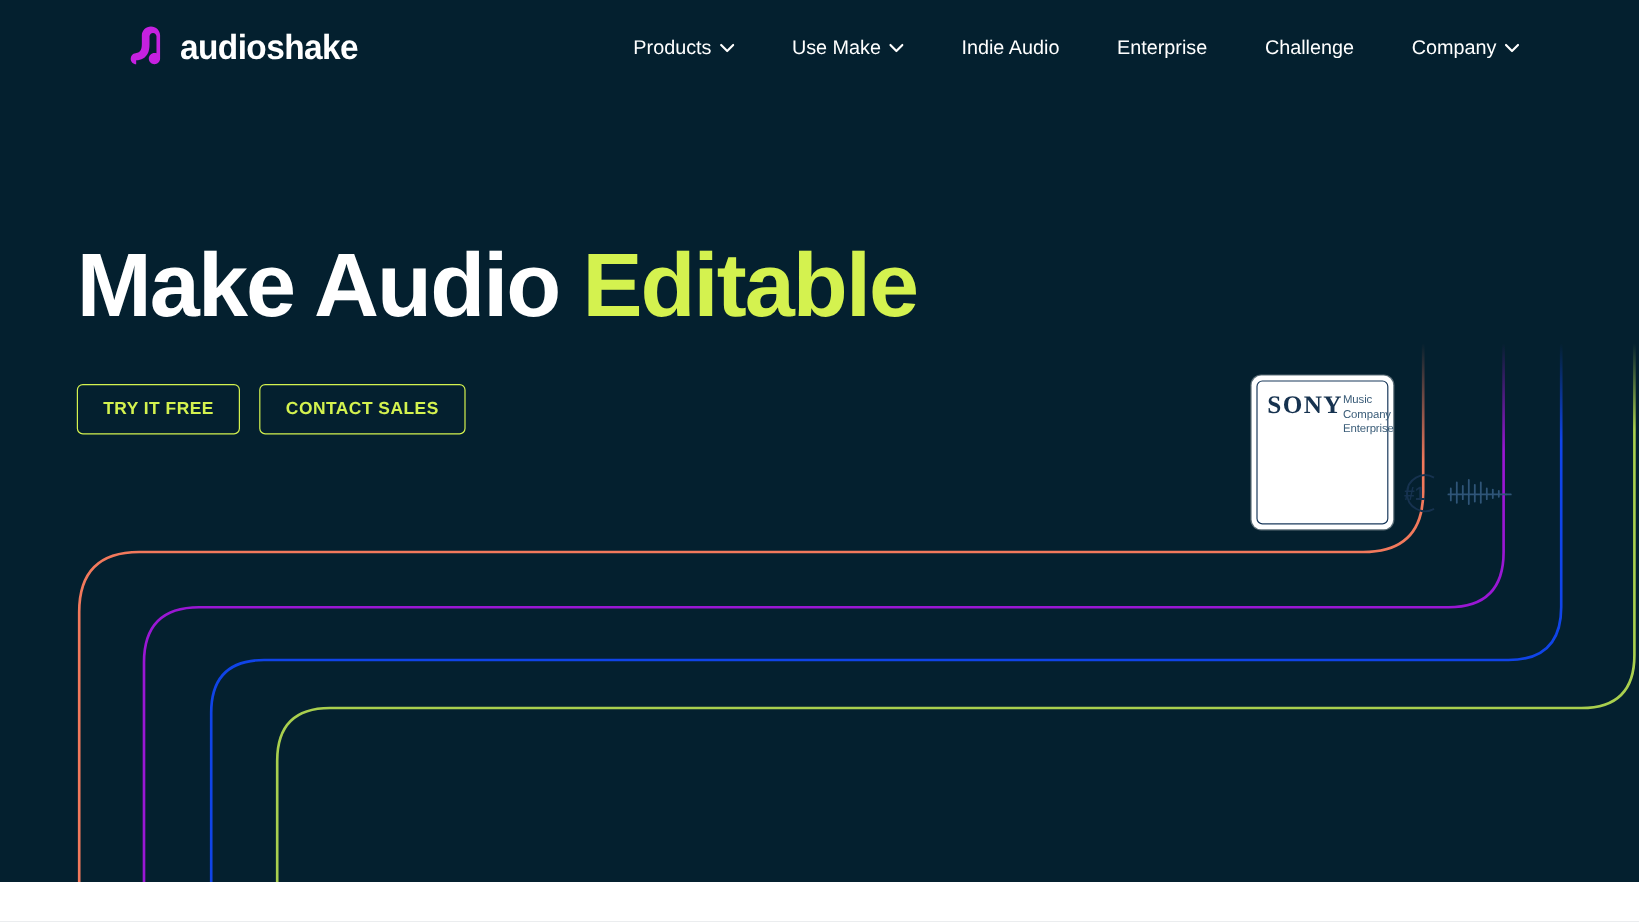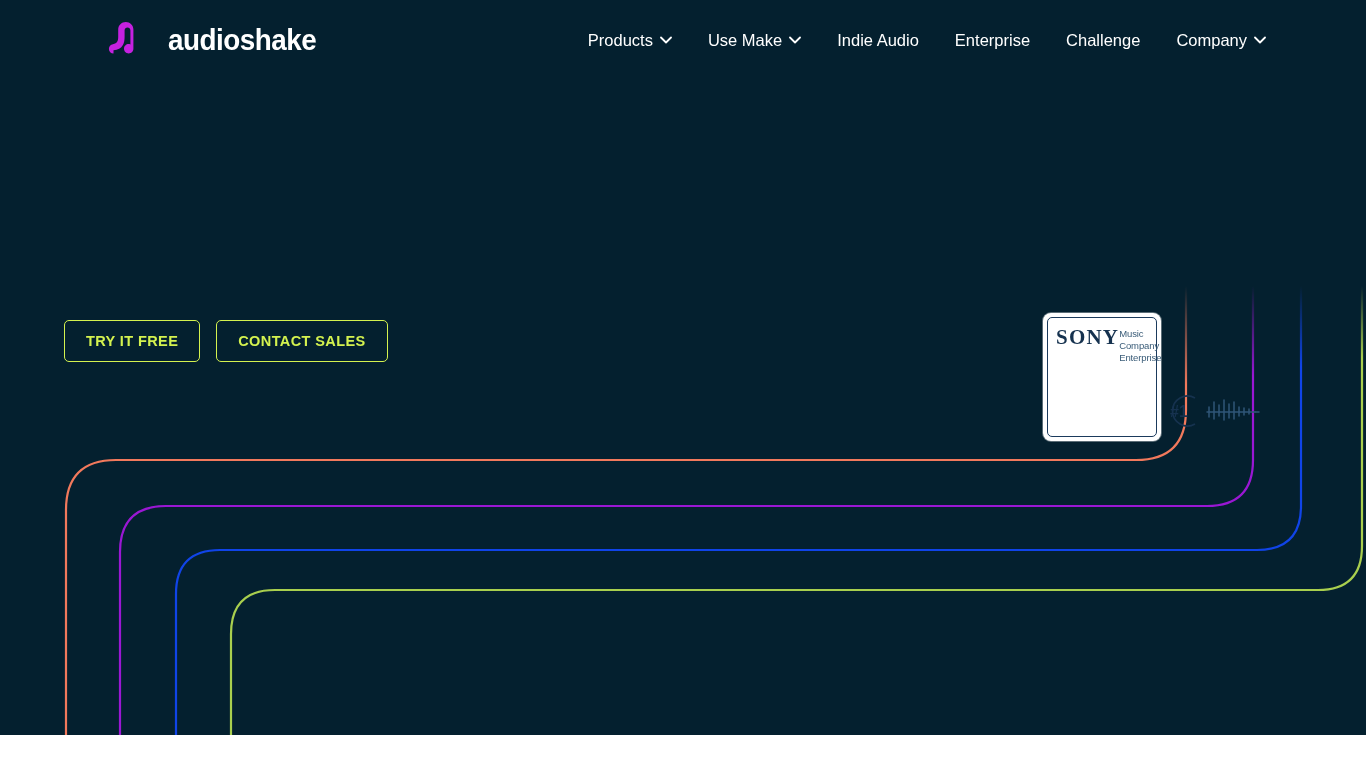--- a/index.html
+++ b/index.html
@@ -43,40 +43,40 @@
     display: flex;
     align-items: center;
     z-index: 20;
   }
   .logo {
     position: absolute;
     left: 104px;
     top: 20px;
     display: flex;
     align-items: center;
-    gap: 24px;
+    gap: 6px;
     text-decoration: none;
   }
   .logo-mark { width: 40px; height: 40px; display: block; }
   .logo-word {
     color: #ffffff;
     font-size: 29px;
     font-weight: 700;
     letter-spacing: -0.5px;
     line-height: 1;
     transform: scaleX(0.96);
     transform-origin: left center;
   }
   .nav {
     position: absolute;
     right: 82px;
     top: 26px;
     display: flex;
     align-items: center;
-    gap: 0;
+    gap: 12px;
   }
   .nav-item {
     display: flex;
     align-items: center;
     gap: 7px;
     color: #ffffff;
     font-size: 16.5px;
     line-height: 1;
     padding: 6px 18px;
     cursor: pointer;
@@ -264,20 +264,21 @@
         </div>
         <div class="nav-item">
           <span>Company</span>
           <svg class="chev" viewBox="0 0 12 8">
             <path d="M1 1.5 L6 6.5 L11 1.5" fill="none" stroke="#ffffff" stroke-width="1.8" stroke-linecap="round" stroke-linejoin="round"></path>
           </svg>
         </div>
       </nav>
     </div>
 
+    <h1 class="headline"><span>Make Audio </span><span class="accent">Editable</span></h1>
 
     <div class="cta-row">
       <button class="btn">TRY IT FREE</button>
       <button class="btn">CONTACT SALES</button>
     </div>
 
     <div class="badge">
       <div class="badge-inner">
         <div class="badge-sony">SONY</div>
         <div class="badge-sub">

